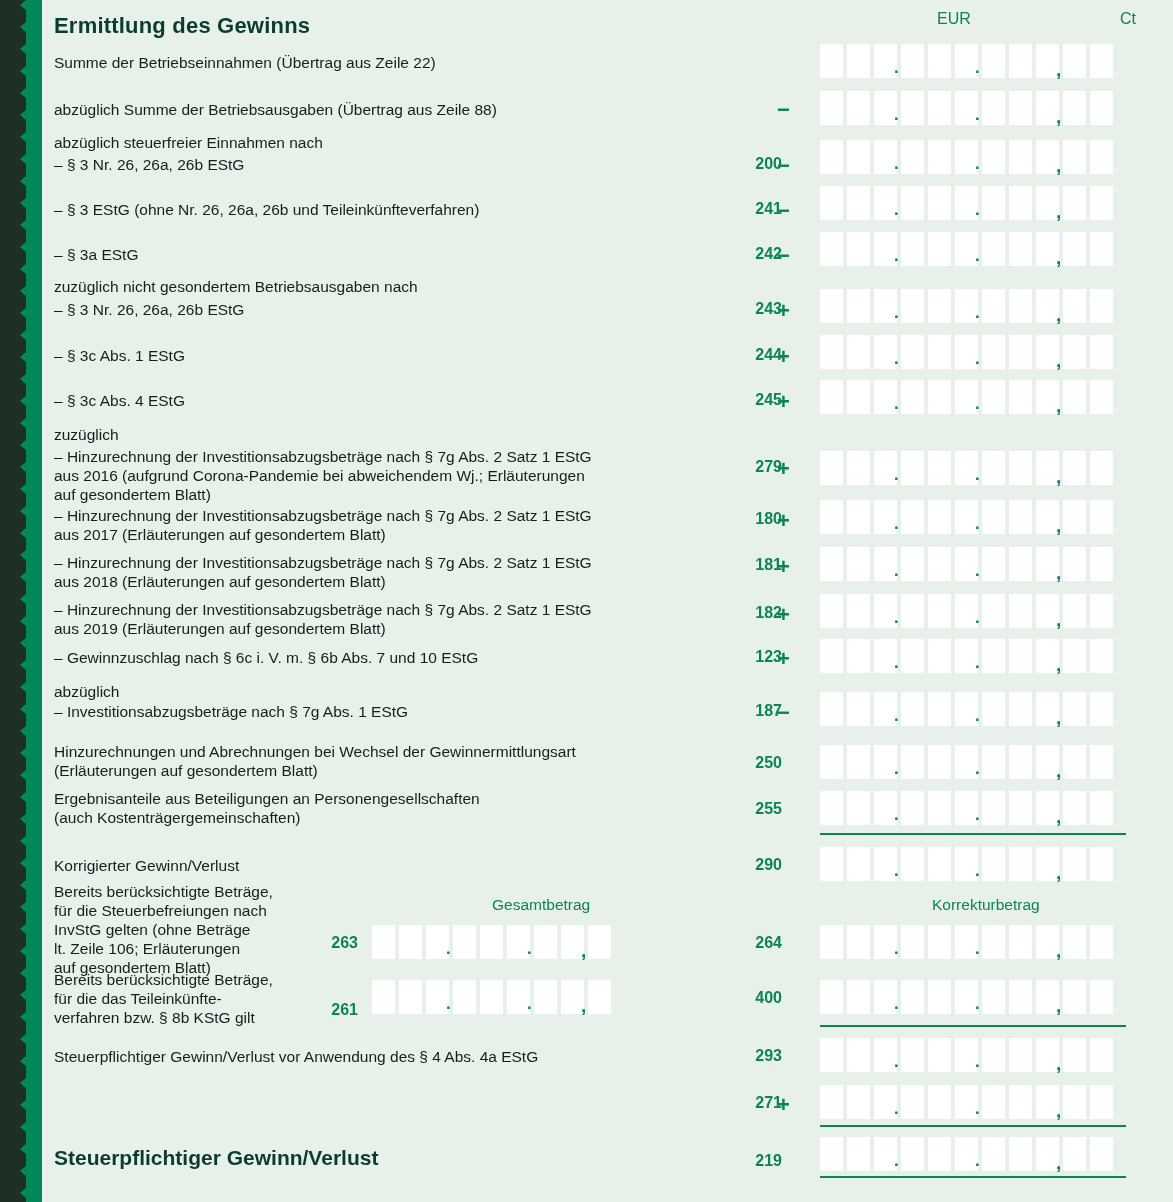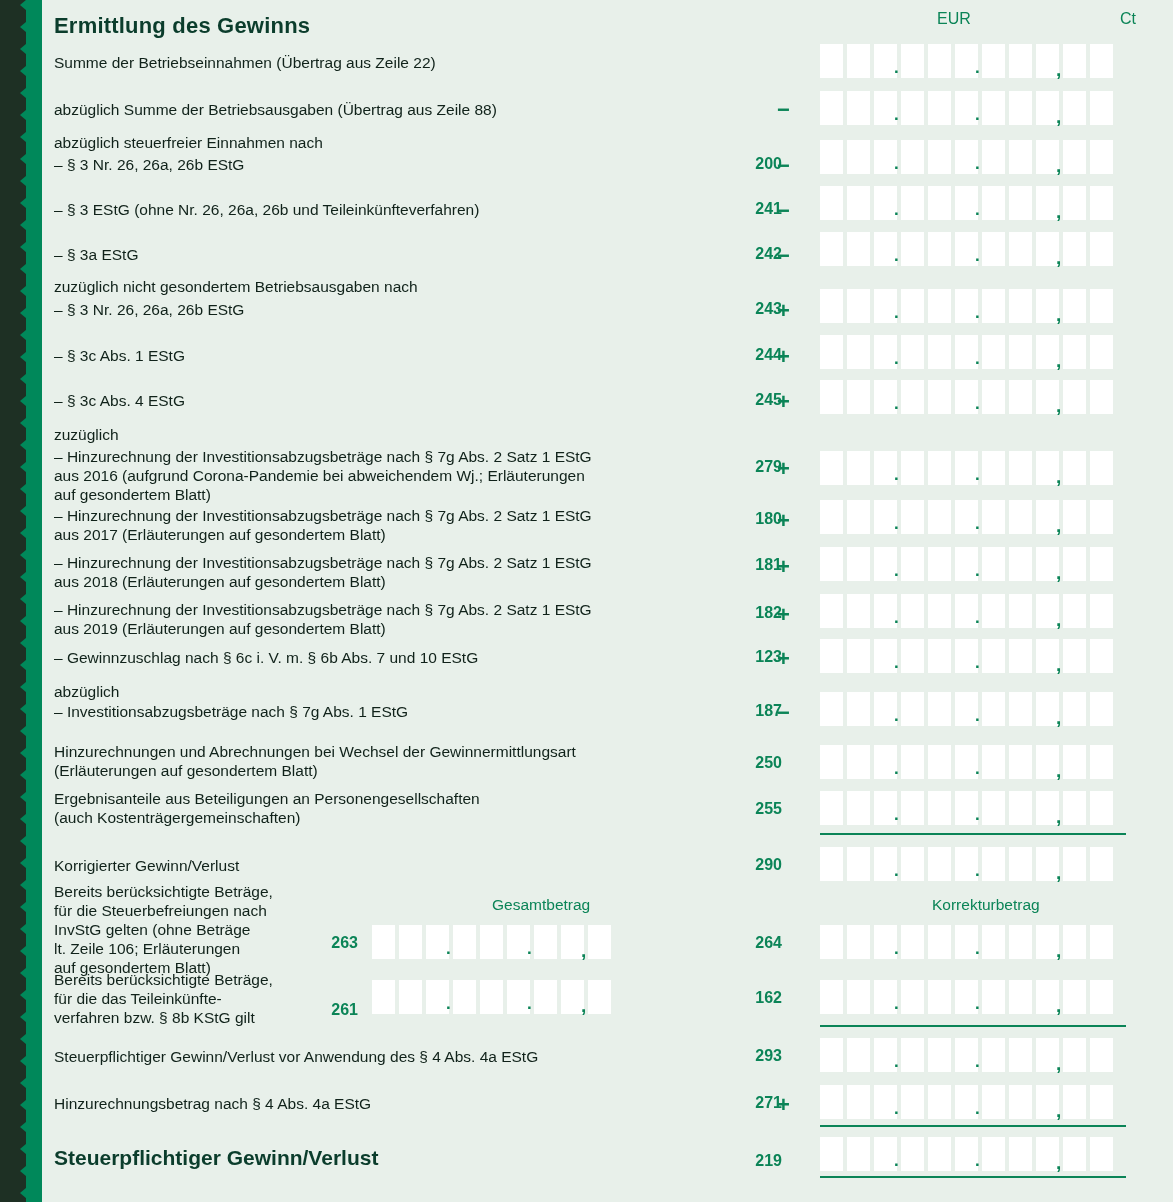--- a/index.html
+++ b/index.html
@@ -569,21 +569,21 @@
           <div class="sep dot" style="left: 155px;">.</div>
           <div class="cell" style="left: 162px;"></div>
           <div class="cell" style="left: 189px;"></div>
           <div class="sep comma" style="left: 209px;">,</div>
           <div class="cell" style="left: 216px;"></div>
         </div>
         <div class="lbl" style="left: 12px; top: 970px; width: 300px;">Bereits berücksichtigte Beträge,
 für die das Teileinkünfte-
 verfahren bzw. § 8b KStG gilt</div>
         <div class="kz" style="left: 276px; top: 989px; margin-top: 12px;">261</div>
-        <div class="kz" style="left: 700px; top: 989px;">162</div>
+        <div class="kz" style="left: 700px; top: 989px;">400</div>
         <div class="boxrow" style="left: 778px; top: 980px; width: 297px;">
           <div class="cell" style="left: 0px;"></div>
           <div class="cell" style="left: 27px;"></div>
           <div class="cell" style="left: 54px;"></div>
           <div class="sep dot" style="left: 74px;">.</div>
           <div class="cell" style="left: 81px;"></div>
           <div class="cell" style="left: 108px;"></div>
           <div class="cell" style="left: 135px;"></div>
           <div class="sep dot" style="left: 155px;">.</div>
           <div class="cell" style="left: 162px;"></div>
@@ -618,21 +618,20 @@
           <div class="cell" style="left: 108px;"></div>
           <div class="cell" style="left: 135px;"></div>
           <div class="sep dot" style="left: 155px;">.</div>
           <div class="cell" style="left: 162px;"></div>
           <div class="cell" style="left: 189px;"></div>
           <div class="cell" style="left: 216px;"></div>
           <div class="sep comma" style="left: 236px;">,</div>
           <div class="cell" style="left: 243px;"></div>
           <div class="cell" style="left: 270px;"></div>
         </div>
-        <div class="lbl" style="left: 12px; top: 1094px; width: 720px;">Hinzurechnungsbetrag nach § 4 Abs. 4a EStG</div>
         <div class="kz" style="left: 700px; top: 1094px;">271</div>
         <div class="sign" style="left: 735px; top: 1098px;">+</div>
         <div class="boxrow" style="left: 778px; top: 1085px; width: 297px;">
           <div class="cell" style="left: 0px;"></div>
           <div class="cell" style="left: 27px;"></div>
           <div class="cell" style="left: 54px;"></div>
           <div class="sep dot" style="left: 74px;">.</div>
           <div class="cell" style="left: 81px;"></div>
           <div class="cell" style="left: 108px;"></div>
           <div class="cell" style="left: 135px;"></div>

